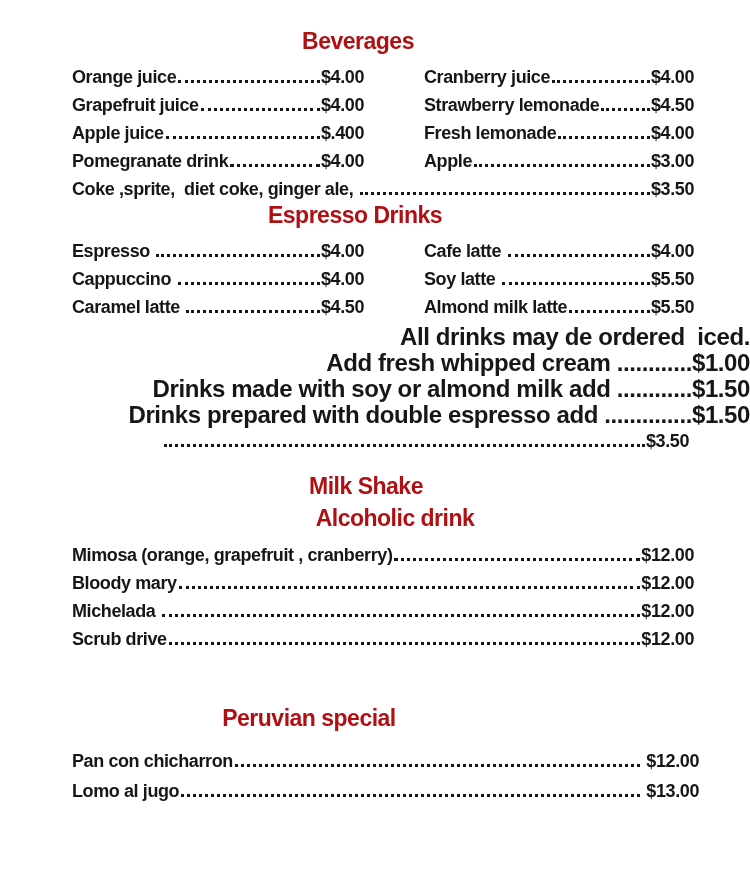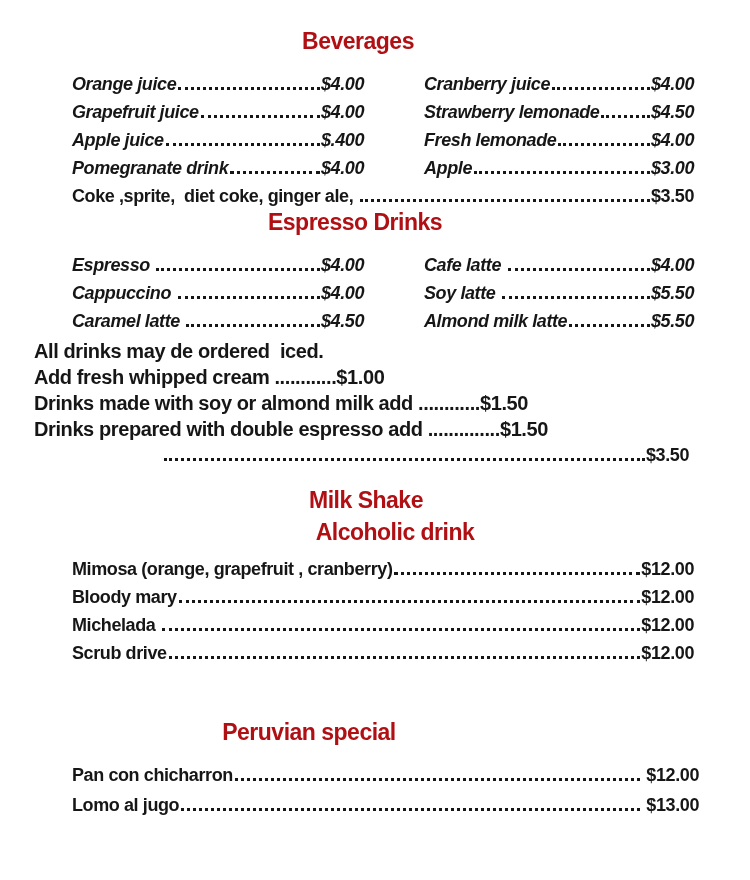--- a/index.html
+++ b/index.html
@@ -24,21 +24,21 @@
     margin:0;
     position:relative;
     letter-spacing:-0.5px;
   }
   .h-beverages{transform:translateX(-34px);}
   .h-espresso{transform:translateX(-37px);margin-top:3px;}
   .h-milkshake{transform:translateX(-26px);margin-top:22px;}
   .h-alcoholic{transform:translateX(3px);margin-top:6px;}
   .h-peruvian{transform:translateX(-83px);margin-top:56px;}
 
-  .cols{display:flex;margin-top:12px;font-style:italic;}
+  .cols{display:flex;margin-top:5px;}
   .col-left{margin-left:38px;width:292px;}
   .col-right{margin-left:60px;width:270px;}
 
   .row{
     display:flex;
     align-items:flex-end;
     height:28px;
     font-size:18px;
     line-height:20px;
   }
@@ -46,24 +46,24 @@
   .row .price{white-space:pre;}
   .leader{
     flex:1;
     min-width:8px;
     border-bottom:3px dotted #161616;
     margin:0 1px 4px 2px;
   }
   .full-rows{margin-left:38px;width:622px;}
   .note{
     display:flex;
-    justify-content:flex-start;
+    justify-content:flex-end;
     align-items:flex-end;
     height:26px;
-    font-size:20px;
+    font-size:24px;
     line-height:20px;
   }
   .note span{white-space:pre;}
   .notes{margin-top:4px;}
   .hot-row{margin-left:128px;width:527px;height:26px;}
   .milkshake-row{margin-left:38px;width:622px;height:26px;margin-top:5px;}
   .alcoholic-rows{margin-left:38px;width:622px;margin-top:6px;}
   .peruvian-rows{margin-left:38px;width:627px;margin-top:12px;}
   .peruvian-rows .row{height:28px;margin-bottom:2px;}
   .peruvian-rows .leader{margin-right:6px;}

